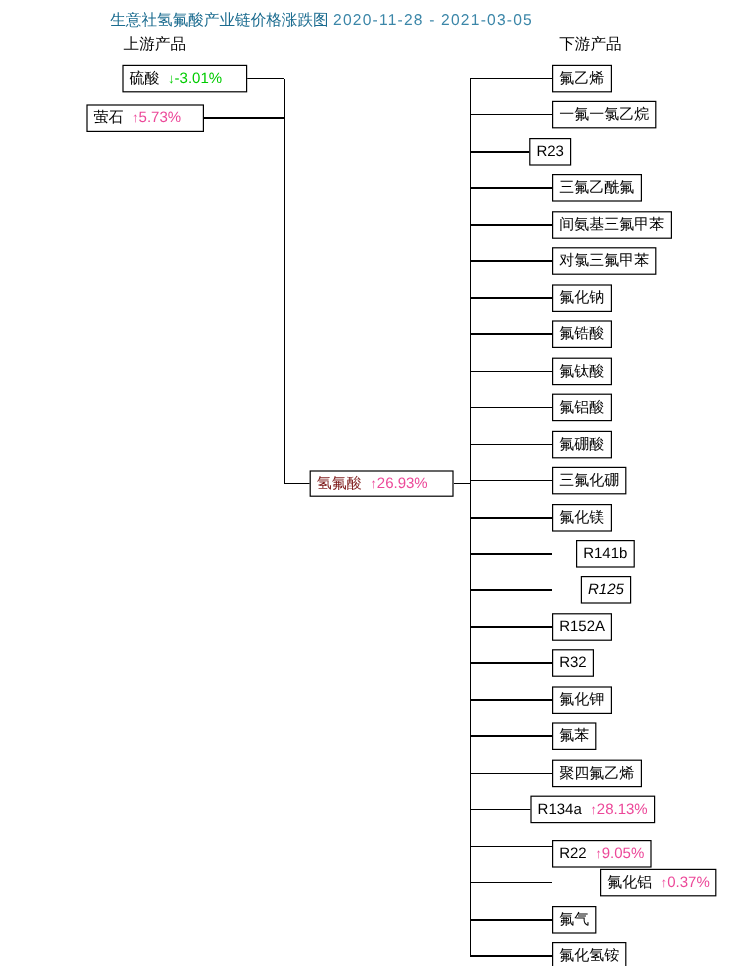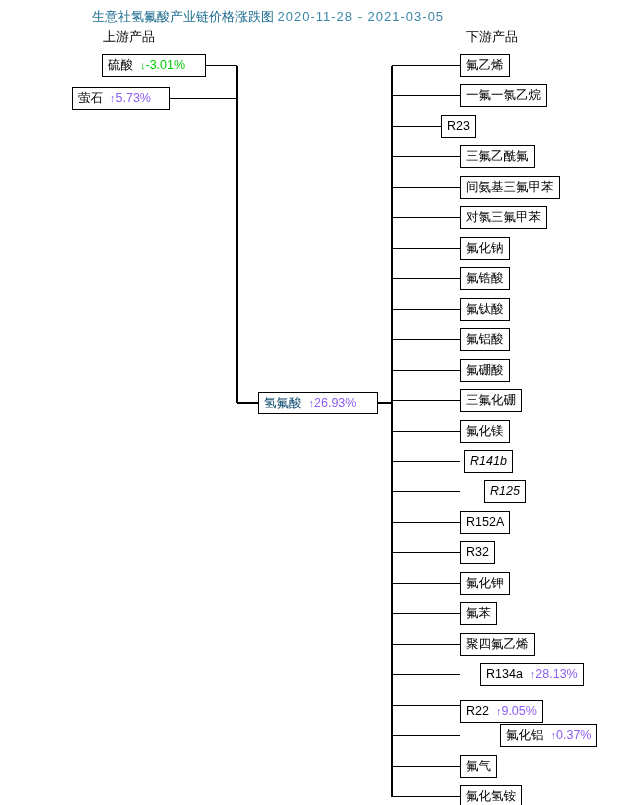--- a/index.html
+++ b/index.html
@@ -62,26 +62,26 @@
     background: #ffffff;
     height: 23px;
     line-height: 21px;
     padding: 0 5px;
     white-space: nowrap;
     font-size: 12.5px;
     color: #000000;
   }
   .node .nm { color: #000000; }
   .node .pct { margin-left: 7px; white-space: nowrap; }
-  .pct.up   { color: #8b5cf6; }
+  .pct.up   { color: #ec4899; }
   .pct.down { color: #00cc00; }
   .arrow { font-size: 11px; }
 
   
-  #node-center .nm  { color: #0c4a6e; }
+  #node-center .nm  { color: #7f1d1d; }
   #node-center { height: 22px; line-height: 20px; }
 </style>
 </head>
 <body>
 
 <div id="canvas">
 
   <div class="title">
     <span class="t-main">生意社氢氟酸产业链价格涨跌图</span>
     <span class="t-range">2020-11-28 - 2021-03-05</span>
@@ -134,27 +134,27 @@
       <div class="node" id="node-dn-3" style="left: 460px; top: 145px;"><span class="nm">三氟乙酰氟</span></div>
       <div class="node" id="node-dn-4" style="left: 460px; top: 176px;"><span class="nm">间氨基三氟甲苯</span></div>
       <div class="node" id="node-dn-5" style="left: 460px; top: 206px;"><span class="nm">对氯三氟甲苯</span></div>
       <div class="node" id="node-dn-6" style="left: 460px; top: 237px;"><span class="nm">氟化钠</span></div>
       <div class="node" id="node-dn-7" style="left: 460px; top: 267px;"><span class="nm">氟锆酸</span></div>
       <div class="node" id="node-dn-8" style="left: 460px; top: 298px;"><span class="nm">氟钛酸</span></div>
       <div class="node" id="node-dn-9" style="left: 460px; top: 328px;"><span class="nm">氟铝酸</span></div>
       <div class="node" id="node-dn-10" style="left: 460px; top: 359px;"><span class="nm">氟硼酸</span></div>
       <div class="node" id="node-dn-11" style="left: 460px; top: 389px;"><span class="nm">三氟化硼</span></div>
       <div class="node" id="node-dn-12" style="left: 460px; top: 420px;"><span class="nm">氟化镁</span></div>
-      <div class="node" id="node-dn-13" style="left: 464px; top: 450px; font-style: italic;"><span class="nm">R141b</span></div>
+      <div class="node" id="node-dn-13" style="left: 480px; top: 450px;"><span class="nm">R141b</span></div>
       <div class="node" id="node-dn-14" style="left: 484px; top: 480px; font-style: italic;"><span class="nm">R125</span></div>
       <div class="node" id="node-dn-15" style="left: 460px; top: 511px;"><span class="nm">R152A</span></div>
       <div class="node" id="node-dn-16" style="left: 460px; top: 541px; text-align: right;"><span class="nm">R32</span></div>
       <div class="node" id="node-dn-17" style="left: 460px; top: 572px;"><span class="nm">氟化钾</span></div>
       <div class="node" id="node-dn-18" style="left: 460px; top: 602px;"><span class="nm">氟苯</span></div>
       <div class="node" id="node-dn-19" style="left: 460px; top: 633px;"><span class="nm">聚四氟乙烯</span></div>
-      <div class="node" id="node-dn-20" style="left: 480px; top: 663px;"><span class="nm">R134a</span><span class="pct up"><span class="arrow">↑</span><span>28.13%</span></span></div>
+      <div class="node" id="node-dn-20" style="left: 442px; top: 663px;"><span class="nm">R134a</span><span class="pct up"><span class="arrow">↑</span><span>28.13%</span></span></div>
       <div class="node" id="node-dn-21" style="left: 460px; top: 700px;"><span class="nm">R22</span><span class="pct up"><span class="arrow">↑</span><span>9.05%</span></span></div>
       <div class="node" id="node-dn-22" style="left: 460px; top: 724px; margin-left: 40px;"><span class="nm">氟化铝</span><span class="pct up"><span class="arrow">↑</span><span>0.37%</span></span></div>
       <div class="node" id="node-dn-23" style="left: 460px; top: 755px;"><span class="nm">氟气</span></div>
       <div class="node" id="node-dn-24" style="left: 460px; top: 785px;"><span class="nm">氟化氢铵</span></div>
     </div>
 
 </div>
 
 </body></html>

